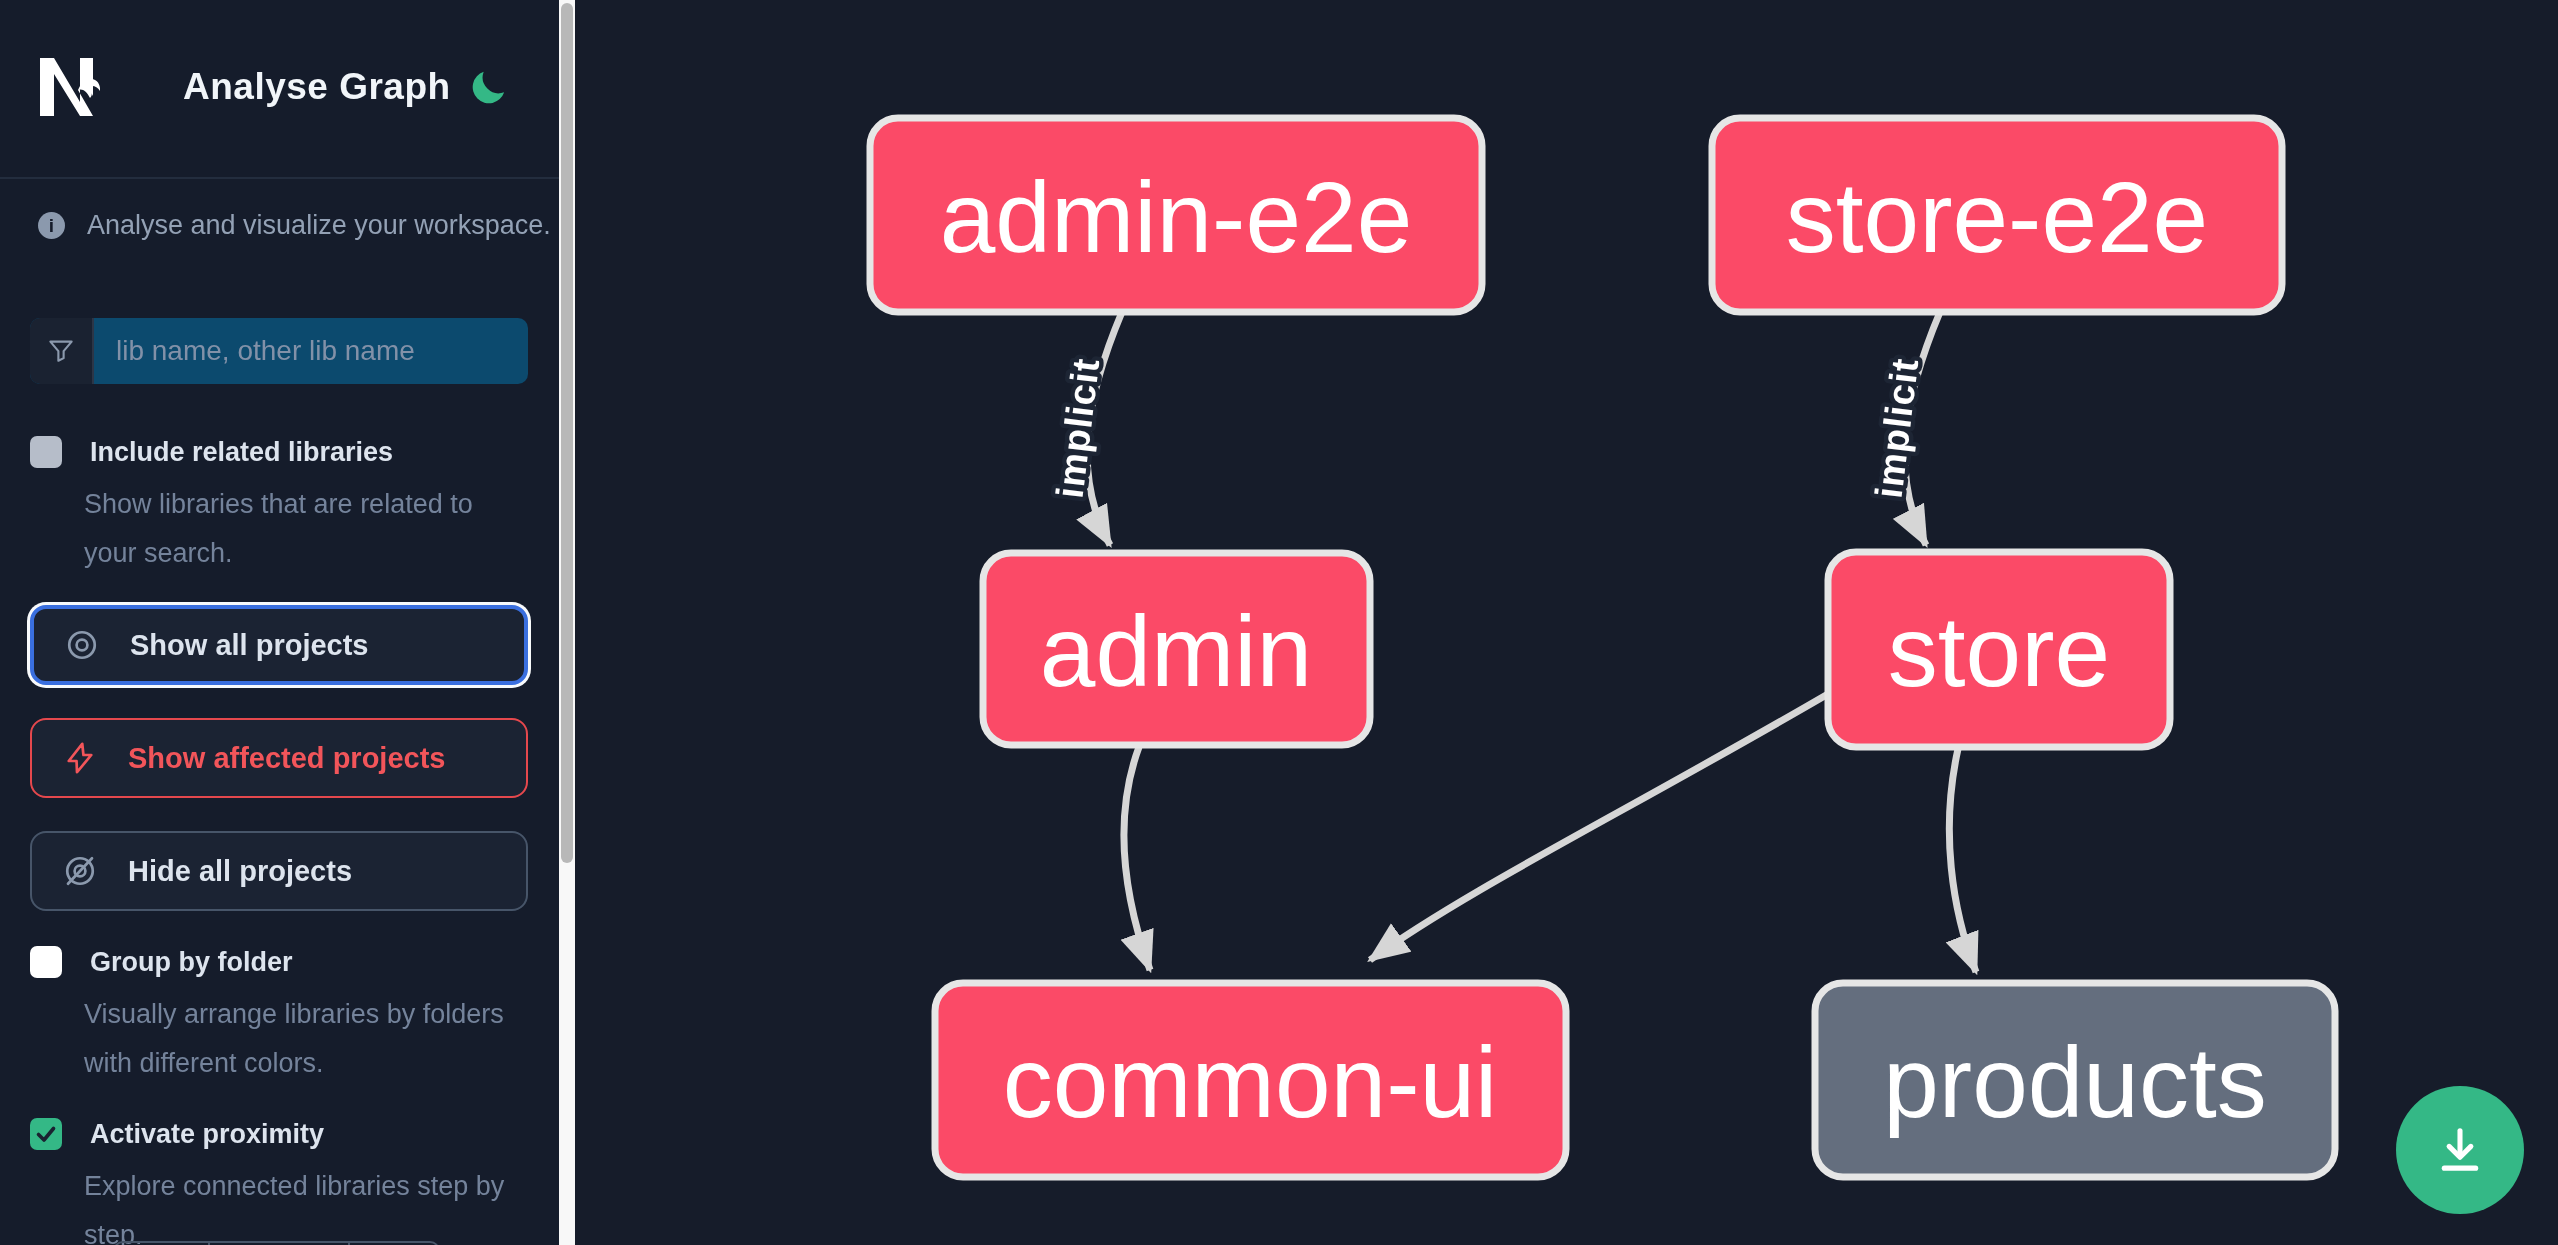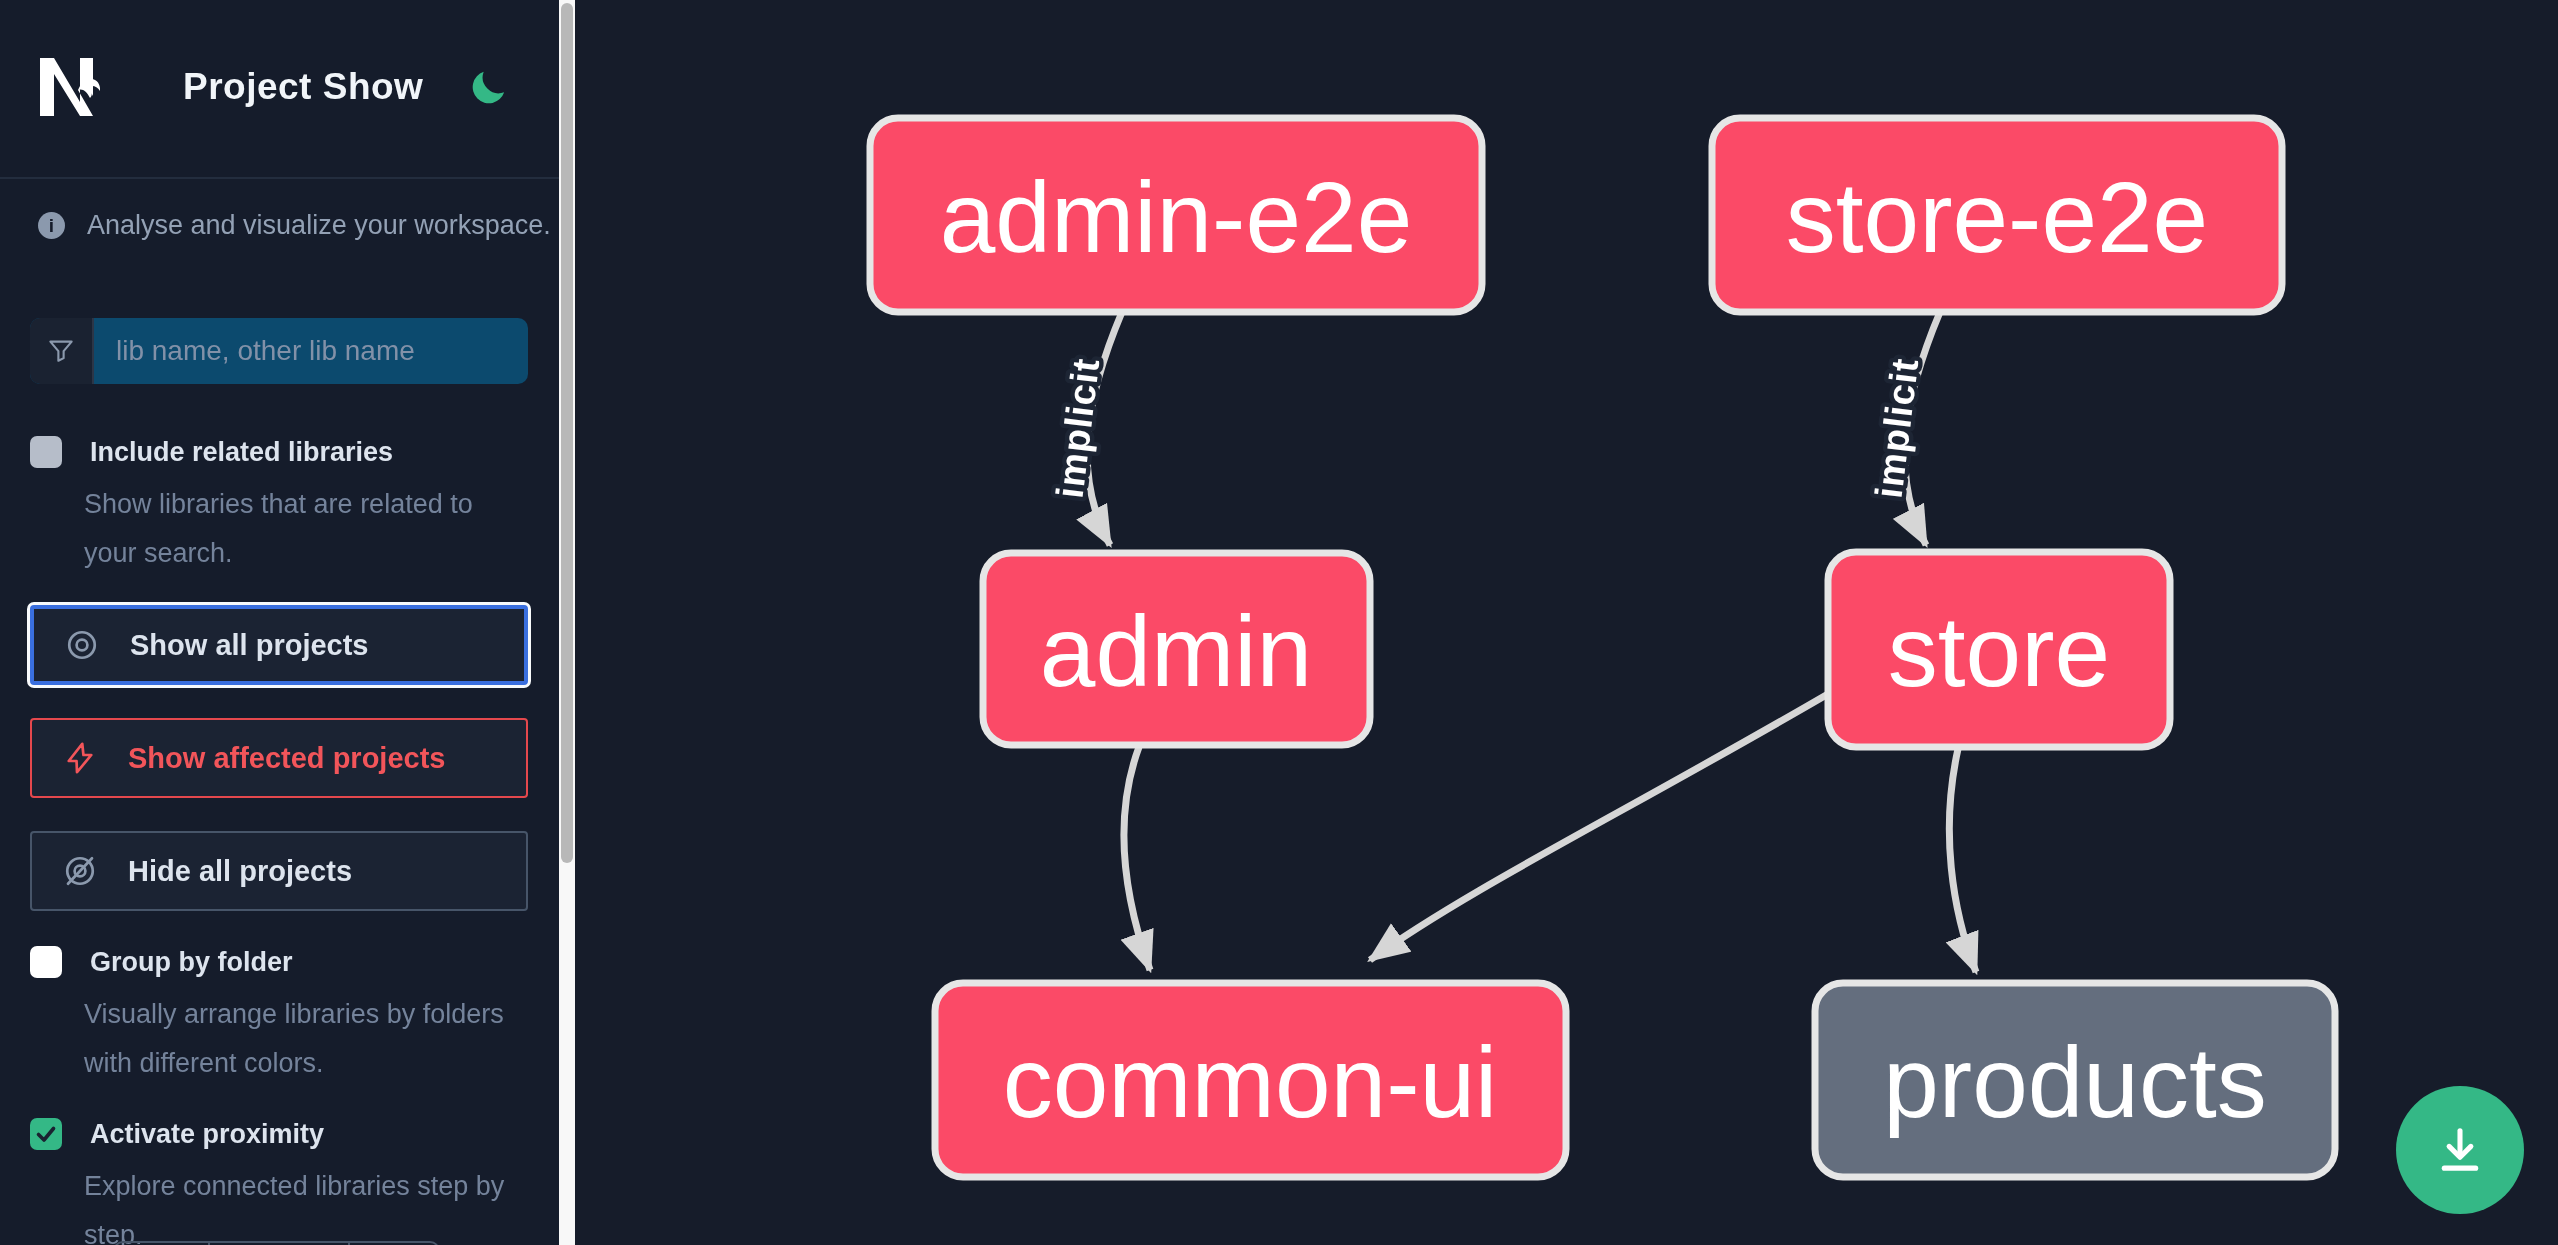--- a/index.html
+++ b/index.html
@@ -38,21 +38,21 @@
   
   .opt{left:30px;width:470px;}
   .opt-head{display:flex;align-items:center;gap:28px;cursor:pointer;}
   .cbox{width:32px;height:32px;border-radius:7px;flex:0 0 auto;display:flex;align-items:center;justify-content:center;}
   .cbox.gray{background:#b6bdc9;}
   .cbox.white{background:#ffffff;}
   .cbox.green{background:#34b886;}
   .opt-label{font-size:27px;font-weight:700;color:#dde4ee;}
   .opt-desc{margin:12px 0 0 54px;width:445px;font-size:27px;line-height:49px;color:#74839b;}
   
-  .side-btn{left:30px;width:498px;height:80px;border-radius:4px;background:#1b2333;
+  .side-btn{left:30px;width:498px;height:80px;border-radius:16px;background:#1b2333;
     display:flex;align-items:center;gap:30px;padding:0 0 0 30px;box-sizing:border-box;cursor:pointer;}
   .side-btn .lbl{font-size:29px;font-weight:700;color:#dde4ee;}
   #btn-show-all{top:605px;border:4px solid #3a6fdf;box-shadow:0 0 0 3px #f8fafc;}
   #btn-show-affected{top:718px;border:2px solid #e5484d;}
   #btn-show-affected .lbl{color:#f2555a;}
   #btn-hide-all{top:831px;border:2px solid #475569;}
   
   #seg-sliver{left:113px;top:1241px;display:flex;}
   #seg-sliver .seg{height:14px;border:2px solid #475569;border-bottom:none;box-sizing:border-box;}
   #seg-sliver .seg:first-child{border-top-left-radius:10px;width:97px;}
@@ -124,21 +124,21 @@
 
 <aside id="sidebar" class="abs">
 
   <div id="logo" class="abs">
     <svg width="64" height="64" viewBox="0 0 64 64" fill="#ffffff">
       <path d="M4 62V4h14l26 44V4h13v38c-3-6-10-9-15-6l15 26H44L18 20v42H4z"></path>
       <path d="M46 28c9-7 19-2 18 9-3-5-8-6-11-4 3 3 4 8 1 11-3-7-8-10-12-8l4-8z"></path>
     </svg>
   </div>
 
-  <div id="app-title" class="abs">Project Show</div>
+  <div id="app-title" class="abs">Analyse Graph</div>
 
   <div id="moon" class="abs">
     <svg width="40" height="40" viewBox="0 0 24 24" fill="#34b886">
       <path d="M21.7 14.6A9.6 9.6 0 0 1 9.4 2.3 9.7 9.7 0 1 0 21.7 14.6z"></path>
     </svg>
   </div>
 
   <div id="side-divider" class="abs"></div>
 
   <div id="intro-row" class="abs">

